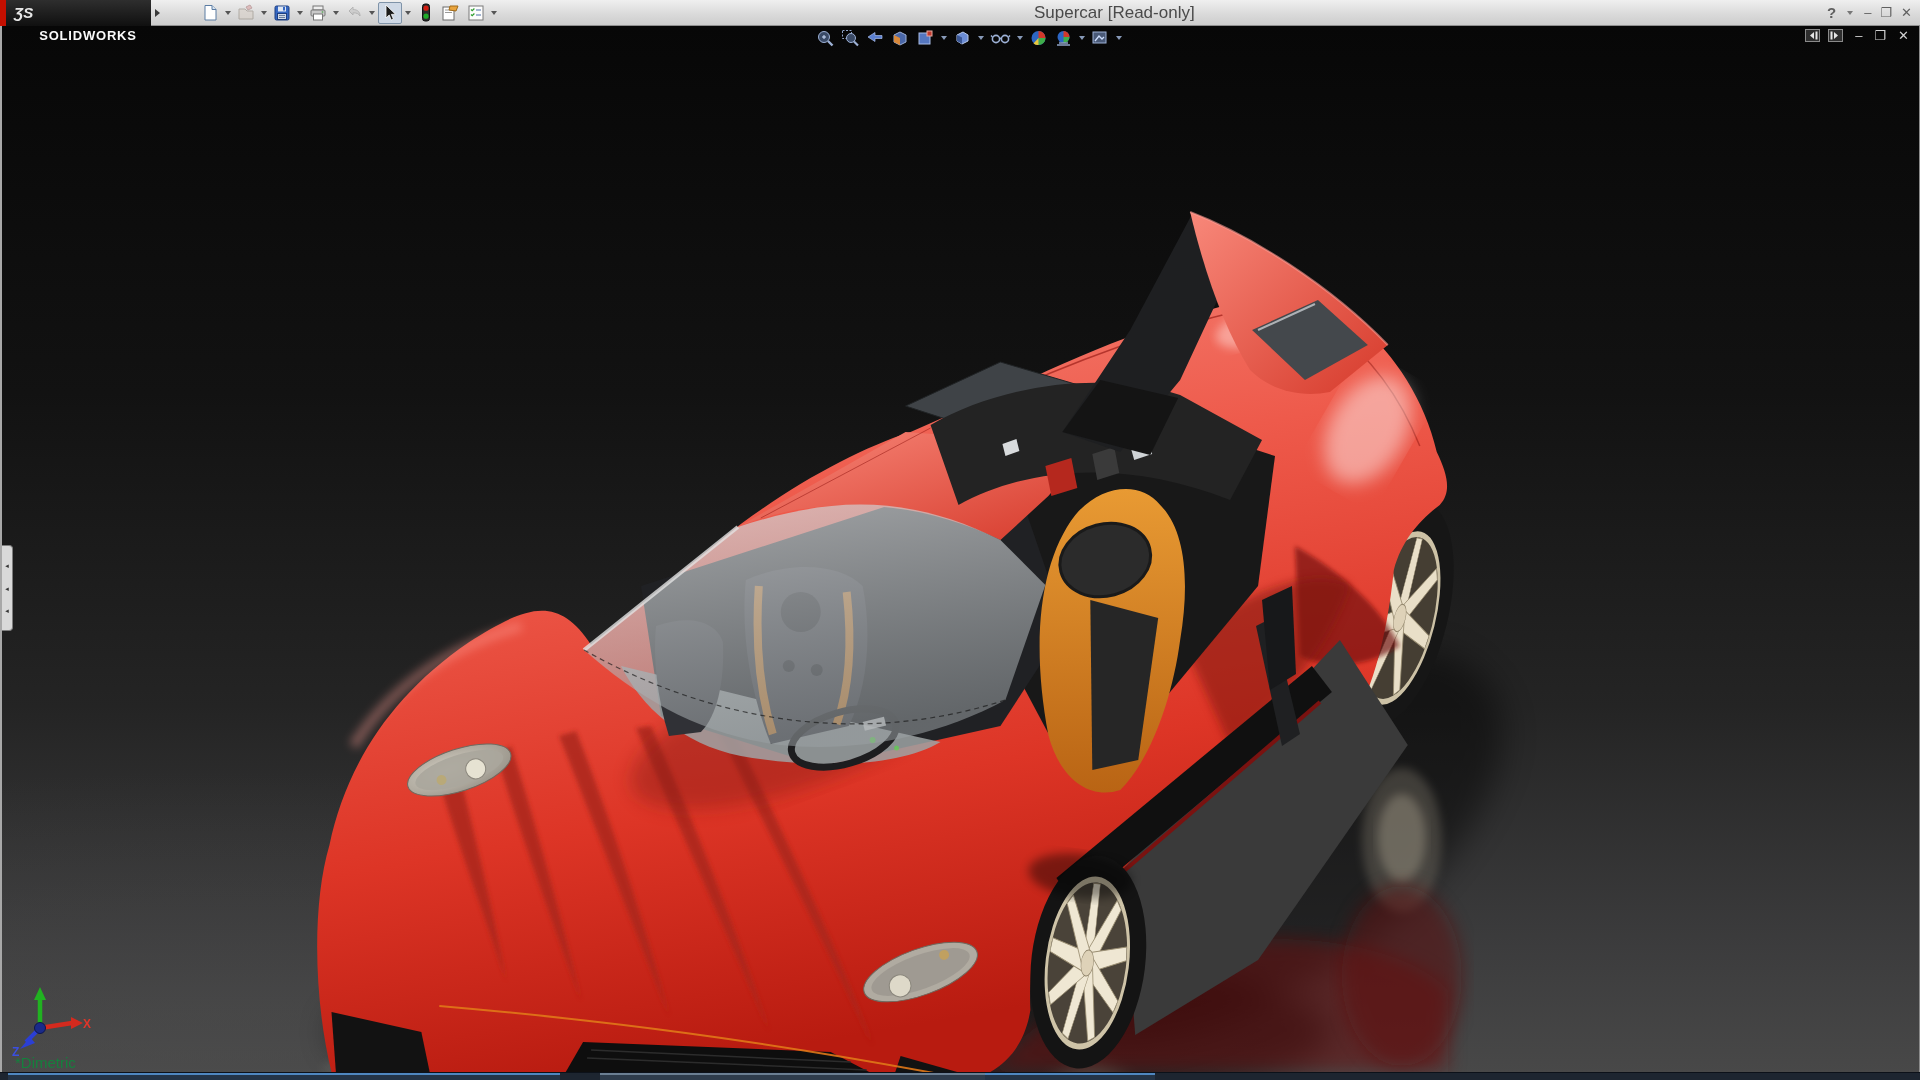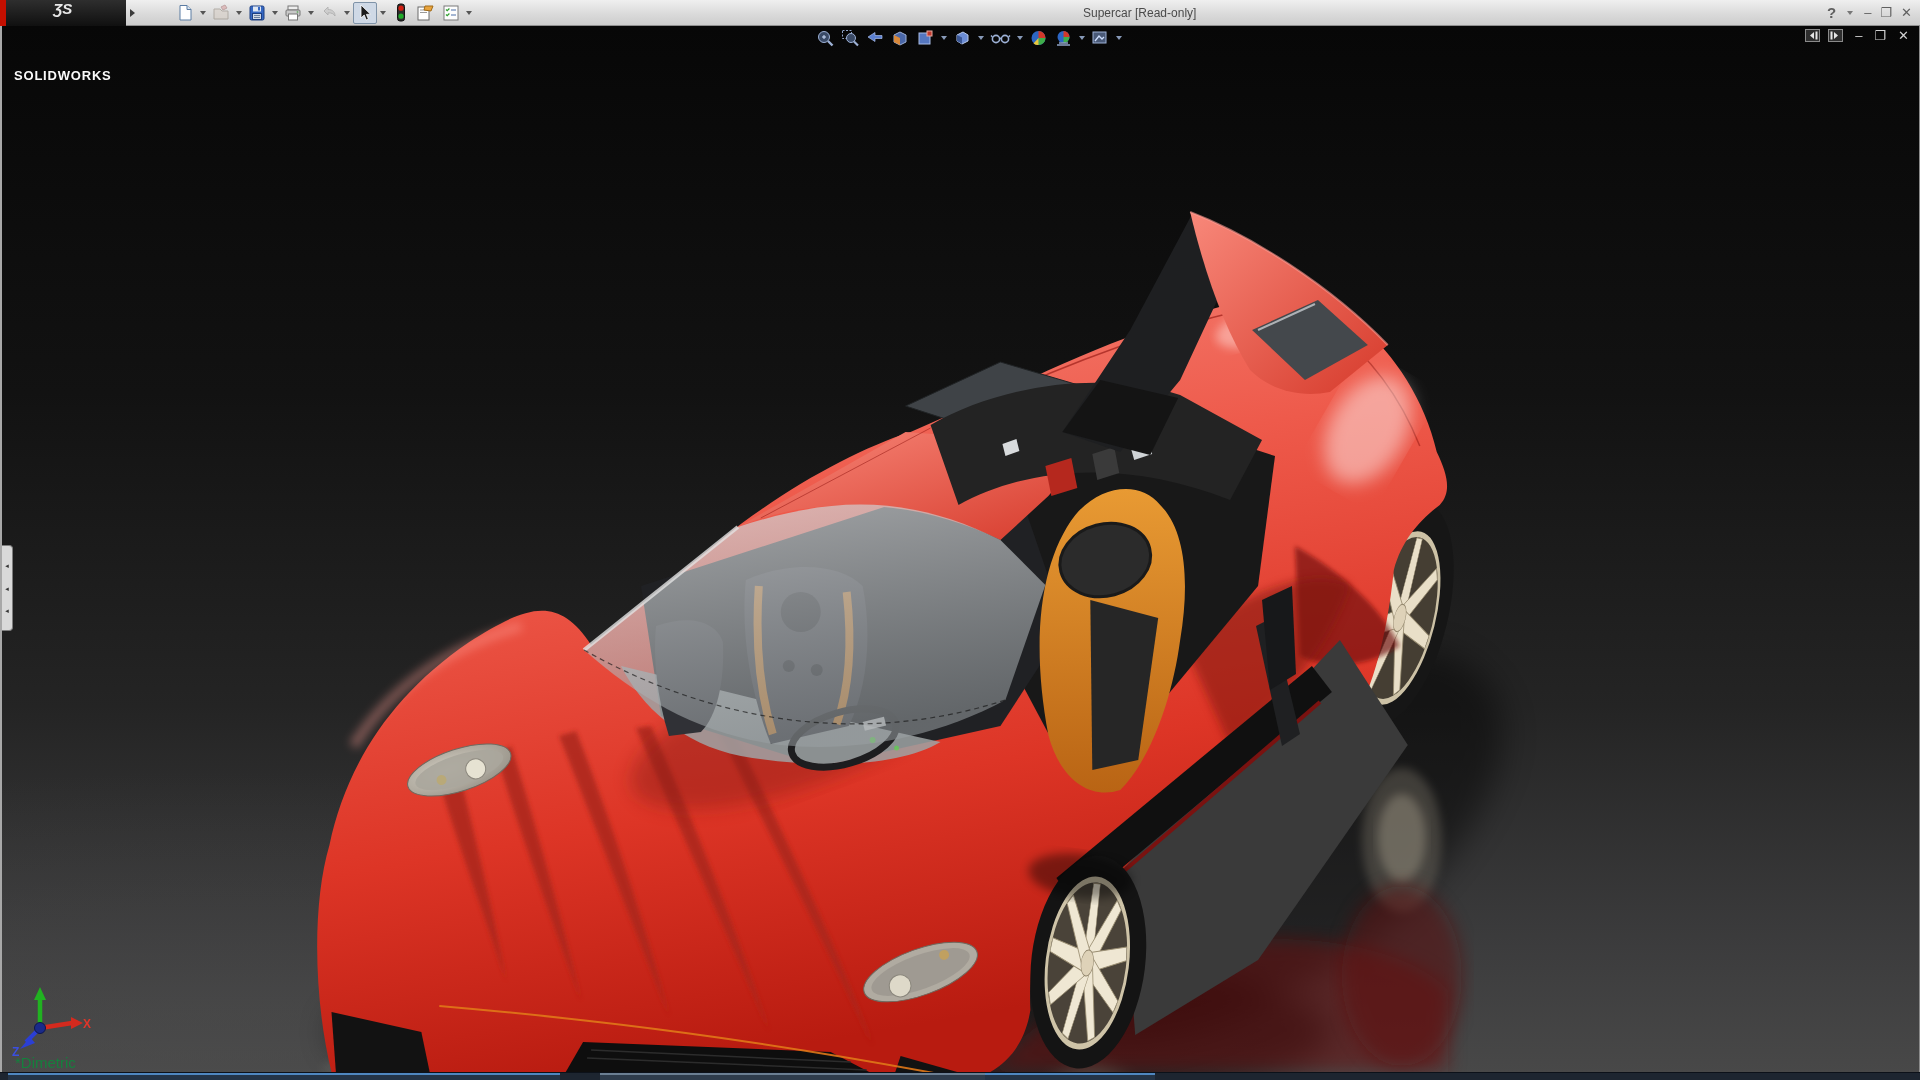--- a/index.html
+++ b/index.html
@@ -9,36 +9,36 @@
   
   .titlebar{
     position:absolute; left:0; top:0; width:1920px; height:26px;
     background:linear-gradient(#efefef,#d9d9d9 60%,#cdcdcd);
     border-bottom:1px solid #8f8f8f;
     display:flex; align-items:center; z-index:30;
   }
   .red-strip{ width:6px; height:26px; background:#c40f00; }
   .logo-block{
     height:26px; padding:0 14px 0 8px; background:linear-gradient(#2e2e2e,#101010);
-    display:flex; align-items:center; gap:6px; color:#f4f4f4;flex-direction:column;
+    display:flex; align-items:center; gap:6px; color:#f4f4f4;
   }
   .logo-mark{ font-size:15px; font-weight:bold; font-style:italic; color:#e8e8e8; }
   .logo-text{ font-size:13px; font-weight:bold; letter-spacing:.8px; color:#fafafa;margin-top:45px; }
   .flyout{ width:0; height:0; border-left:5px solid #3a3a3a; border-top:4px solid transparent;
            border-bottom:4px solid transparent; margin:0 10px 0 4px; }
   .tb-tools{ display:flex; align-items:center; gap:1px; margin-left:28px; }
   .tbtn{ width:24px; height:22px; display:flex; align-items:center; justify-content:center;
          border:1px solid transparent; border-radius:2px; }
   .tbtn.active{ background:#cfd9e6; border:1px solid #7f93a8; }
   .tbtn svg{ display:block; }
   .caret{ width:10px; height:22px; display:flex; align-items:center; justify-content:center; }
   .caret i{ width:0; height:0; border-top:4px solid #555; border-left:3.5px solid transparent;
             border-right:3.5px solid transparent; display:block; }
-  .tb-title{ position:absolute; left:1083px; top:0; height:26px; line-height:26px;
-             font-size:12px; color:#4a4a4a; }
+  .tb-title{ position:absolute; left:1034px; top:0; height:26px; line-height:26px;
+             font-size:17px; color:#4a4a4a; }
   .tb-right{ position:absolute; right:8px; top:0; height:26px; display:flex;
              align-items:center; gap:9px; color:#5f5f5f; }
   .tb-right .glyph{ font-size:13px; line-height:26px; }
   .tb-right .help{ font-size:15px; font-weight:bold; }
   .tb-right .caret i{ border-top-color:#777; }
 
   
   .viewport{
     position:absolute; left:0; top:26px; width:1920px; height:1046px;
     background:#0a0a0a; border-left:2px solid #a8a8a8; border-right:1px solid #8a8a8a;

